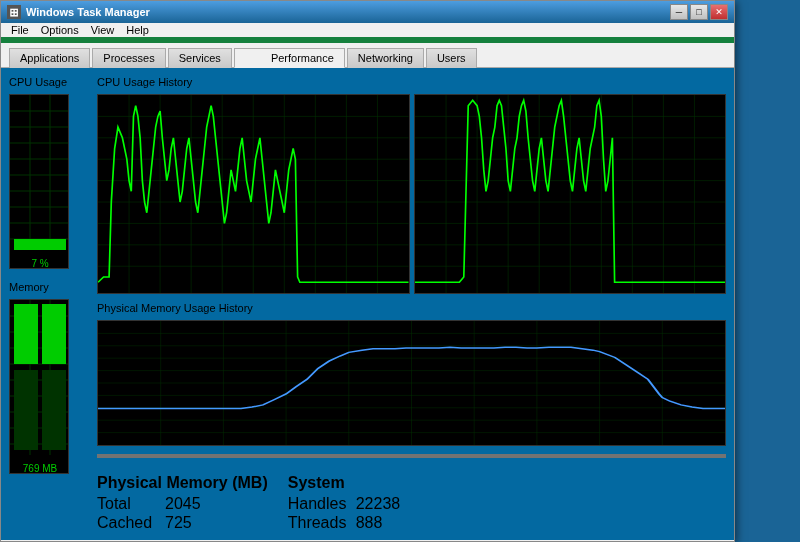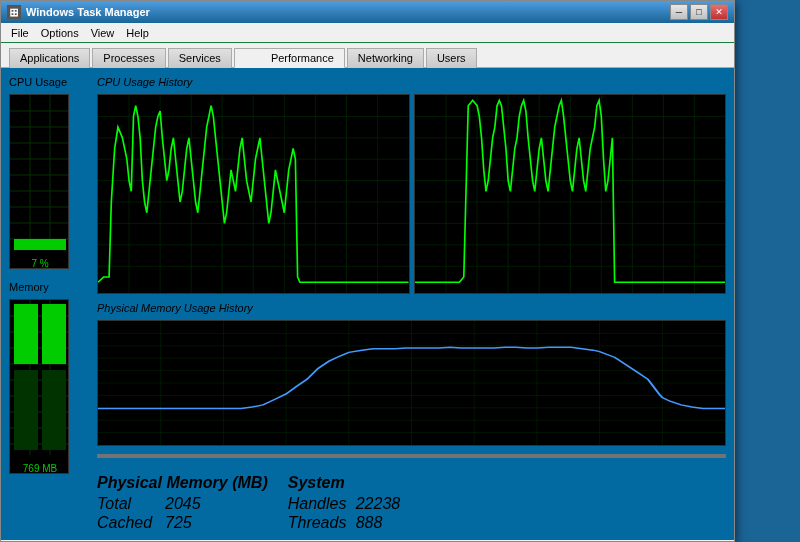--- a/index.html
+++ b/index.html
@@ -57,21 +57,21 @@
       display: flex;
       align-items: center;
       justify-content: center;
       color: #000;
     }
 
     .title-btn.close { background: linear-gradient(to bottom, #e87070, #c03030); color: white; }
 
     .menu-bar {
       background: #f0f0f0;
-      border-bottom: 1px solid #15803d;
+      border-bottom: 6px solid #15803d;
       height: 20px;
       display: flex;
       align-items: center;
       padding: 0 4px;
     }
 
     .menu-item {
       padding: 2px 6px;
       cursor: pointer;
       font-size: 11px;
@@ -147,21 +147,20 @@
     .mem-gauge {
       width: 60px;
       height: 175px;
     }
 
     .right-panel {
       flex: 1;
       display: flex;
       flex-direction: column;
       gap: 4px;
-      font-style: italic;
     }
 
     .chart-section-label {
       font-size: 11px;
       color: #000;
       margin-bottom: 2px;
     }
 
     .cpu-charts {
       display: flex;

